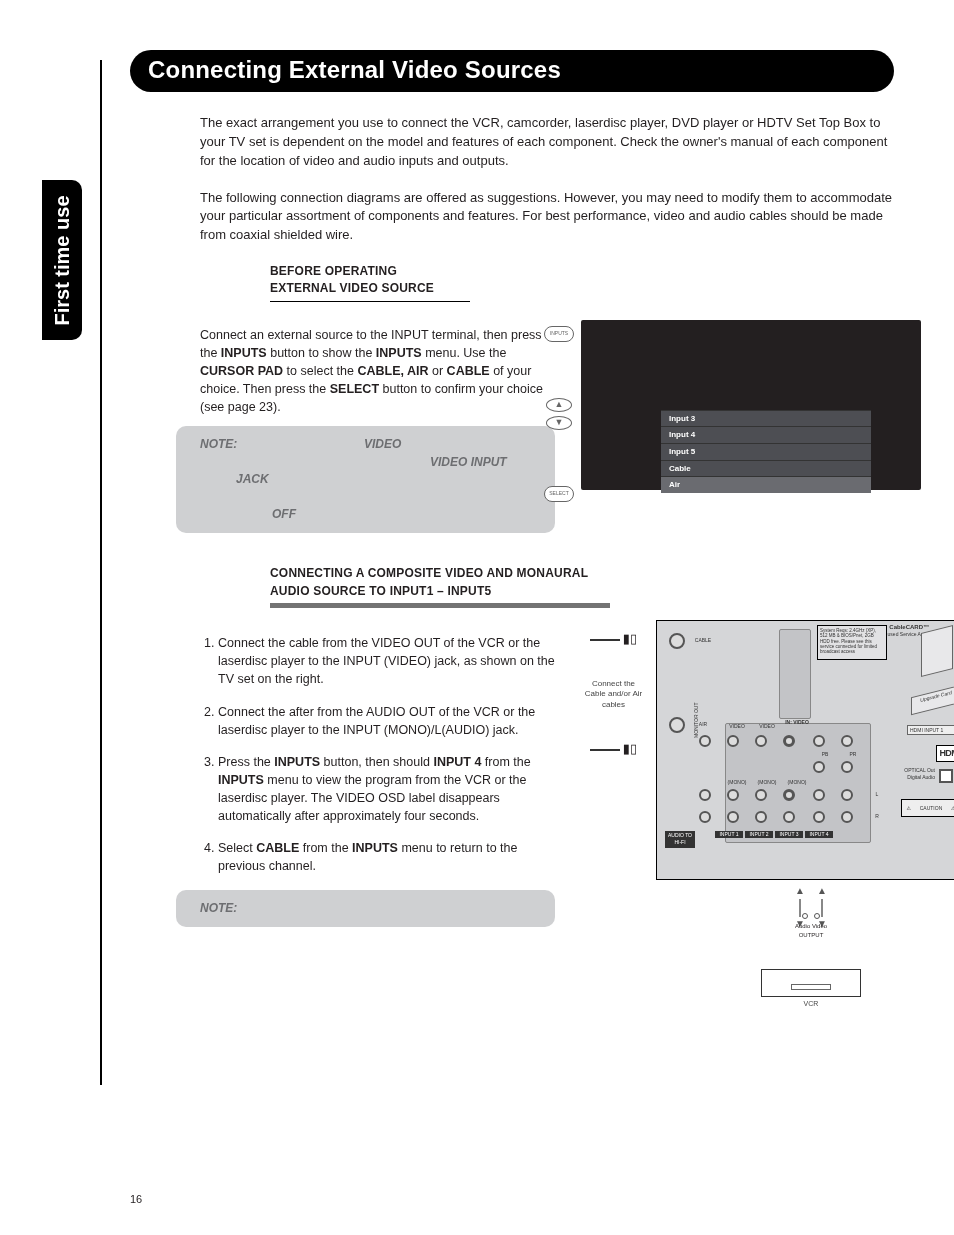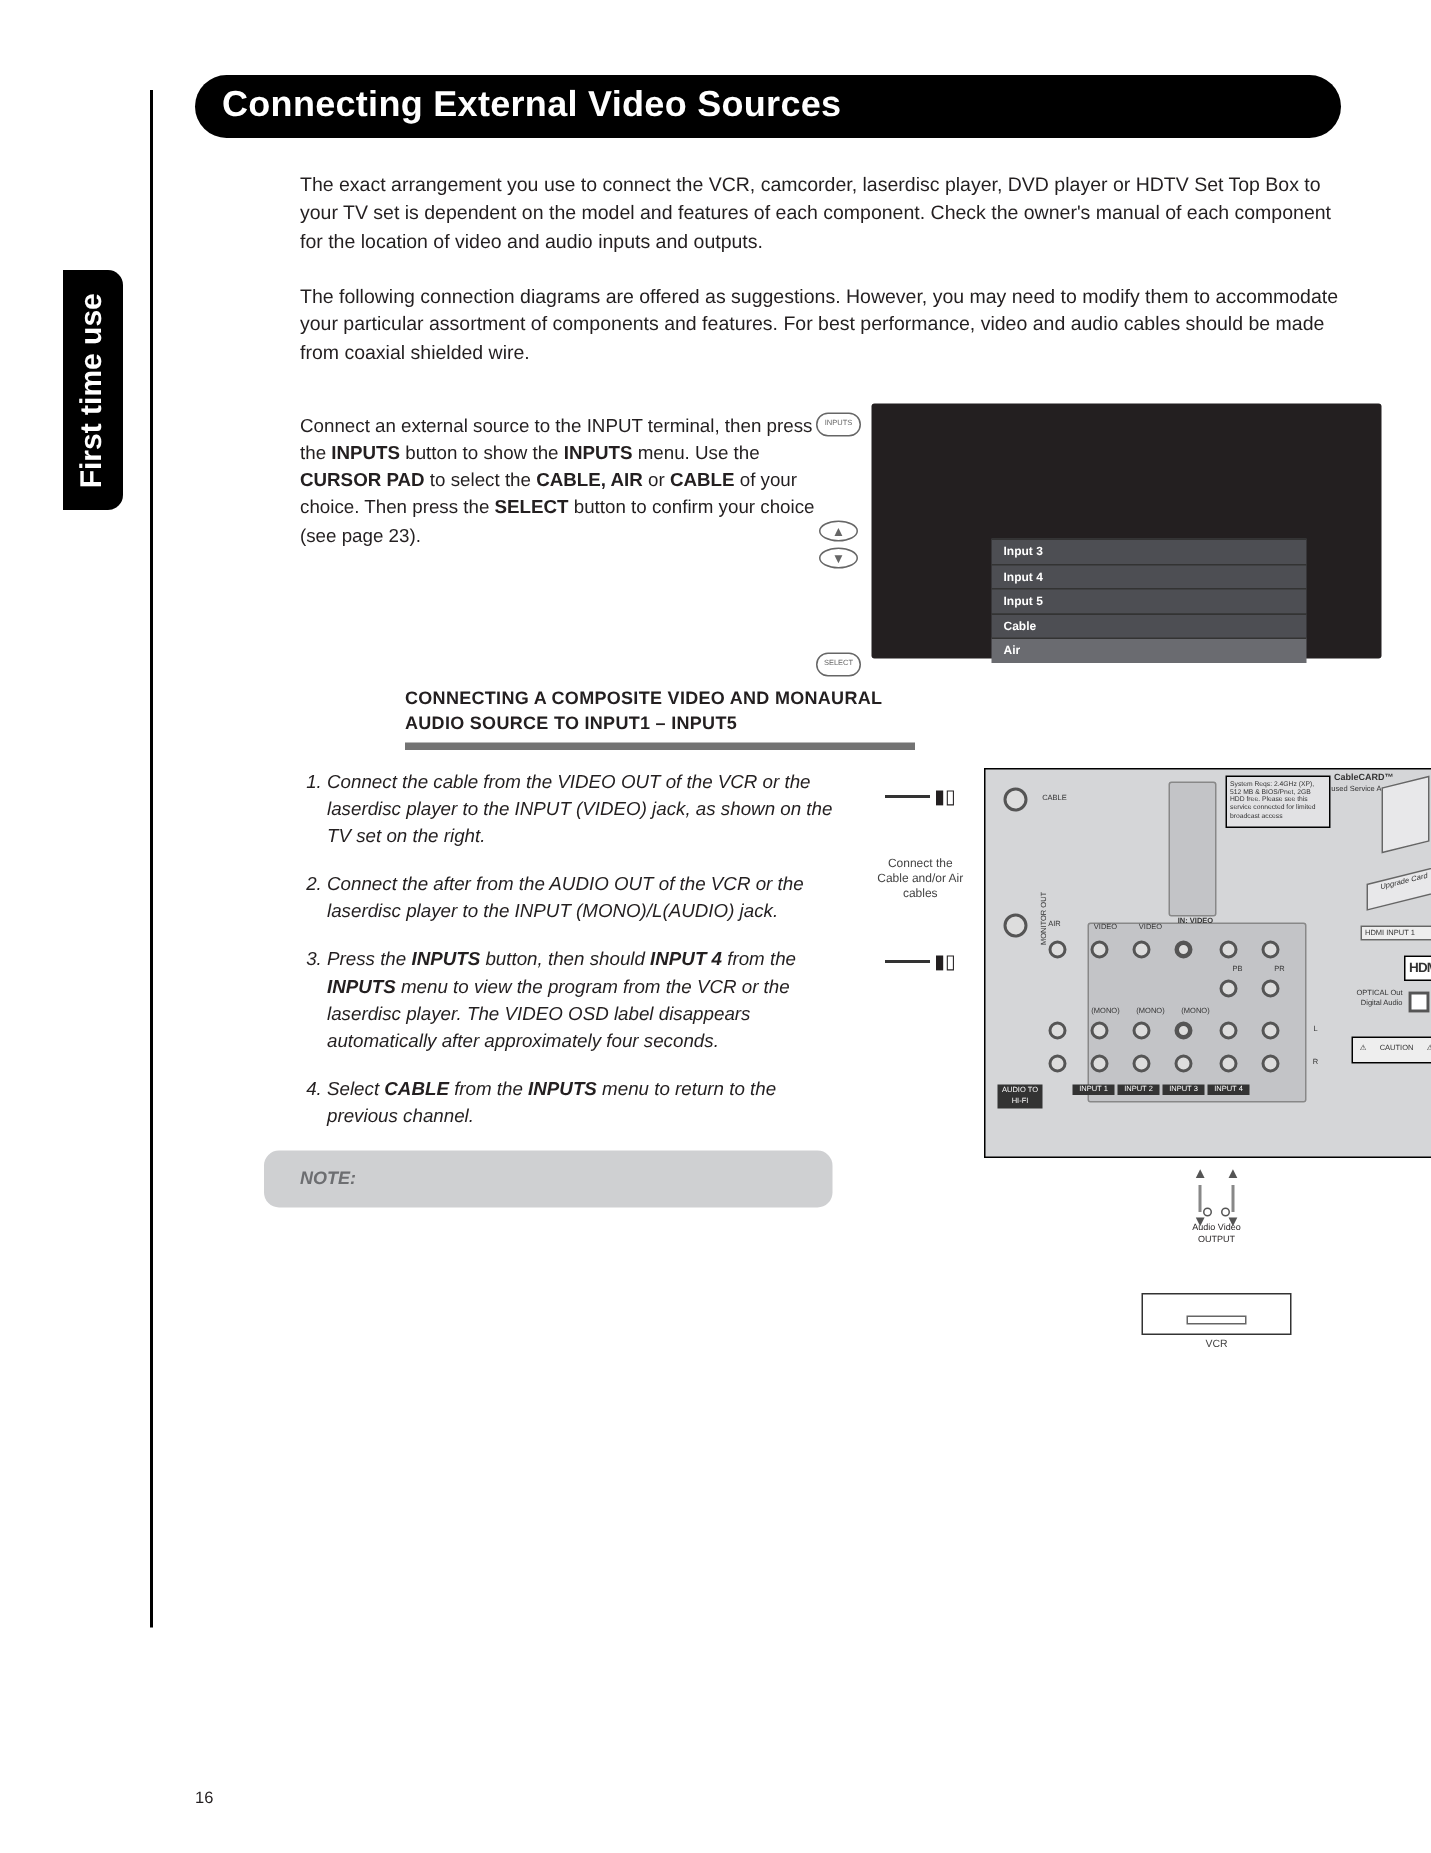--- a/index.html
+++ b/index.html
@@ -68,26 +68,40 @@
   <div class="side-rule"></div>
 
   <div class="title-bar">
     <span>Connecting External Video Sources</span>
   </div>
 
   <div class="content">
     <p class="body">The exact arrangement you use to connect the VCR, camcorder, laserdisc player, DVD player or HDTV Set Top Box to your TV set is dependent on the model and features of each component. Check the owner's manual of each component for the location of video and audio inputs and outputs.</p>
     <p class="body">The following connection diagrams are offered as suggestions. However, you may need to modify them to accommodate your particular assortment of components and features. For best performance, video and audio cables should be made from coaxial shielded wire.</p>
 
+    <div style="margin-left:70px;">
+      <div class="sec-head" style="width:200px; display:block; border-bottom:1px solid #000;">
+        <span>BEFORE OPERATING</span><br>
+        <span>EXTERNAL VIDEO SOURCE</span>
+      </div>
+    </div>
 
     <div class="two-col">
       <div class="leftcol">
         <p style="margin:12px 0 10px; font-size:12.5px;">
           <span>Connect an external source to the INPUT terminal, then press the </span><b>INPUTS</b><span> button to show the </span><b>INPUTS</b><span> menu. Use the </span><b>CURSOR PAD</b><span> to select the </span><b>CABLE, AIR</b><span> or </span><b>CABLE</b><span> of your choice. Then press the </span><b>SELECT</b><span> button to confirm your choice (see page 23).</span>
         </p>
+        <div class="note-box" style="margin-left:-24px;">
+          <b>NOTE:</b>
+          <span style="display:inline-block; width:120px;"></span>
+          <b>VIDEO</b><br>
+          <span style="display:inline-block; width:230px;"></span><b>VIDEO INPUT</b><br>
+          <span style="display:inline-block; width:36px;"></span><b>JACK</b><br><br>
+          <span style="display:inline-block; width:72px;"></span><b>OFF</b>
+        </div>
       </div>
 
       <div class="rightcol">
         <div style="position:relative; margin-top:6px;">
           <div class="osd-left">
             <div class="remote-btn">INPUTS</div>
             <div style="display:flex; flex-direction:column; gap:4px;">
               <div class="arrow-btn">▲</div>
               <div class="arrow-btn">▼</div>
             </div>
@@ -111,21 +125,21 @@
     </div>
 
     <div style="margin-left:70px; margin-top:18px;">
       <div class="sec-head" style="display:block; width:340px; border-bottom:5px solid #737373;">
         <span>CONNECTING A COMPOSITE VIDEO AND MONAURAL AUDIO SOURCE TO INPUT1 – INPUT5</span>
       </div>
     </div>
 
     <div class="two-col">
       <div class="leftcol">
-        <ol class="steps" style="font-style:italic;">
+        <ol class="steps" style="margin-top:14px;">
           <li>Connect the cable from the VIDEO OUT of the VCR or the laserdisc player to the INPUT (VIDEO) jack, as shown on the TV set on the right.</li>
           <li>Connect the after from the AUDIO OUT of the VCR or the laserdisc player to the INPUT (MONO)/L(AUDIO) jack.</li>
           <li>
             <span>Press the </span><b>INPUTS</b><span> button, then should </span><b>INPUT 4</b><span> from the </span><b>INPUTS</b><span> menu to view the program from the VCR or the laserdisc player. The VIDEO OSD label disappears automatically after approximately four seconds.</span>
           </li>
           <li>
             <span>Select </span><b>CABLE</b><span> from the </span><b>INPUTS</b><span> menu to return to the previous channel.</span>
           </li>
         </ol>
         <div class="note-box" style="margin-left:-24px;">

